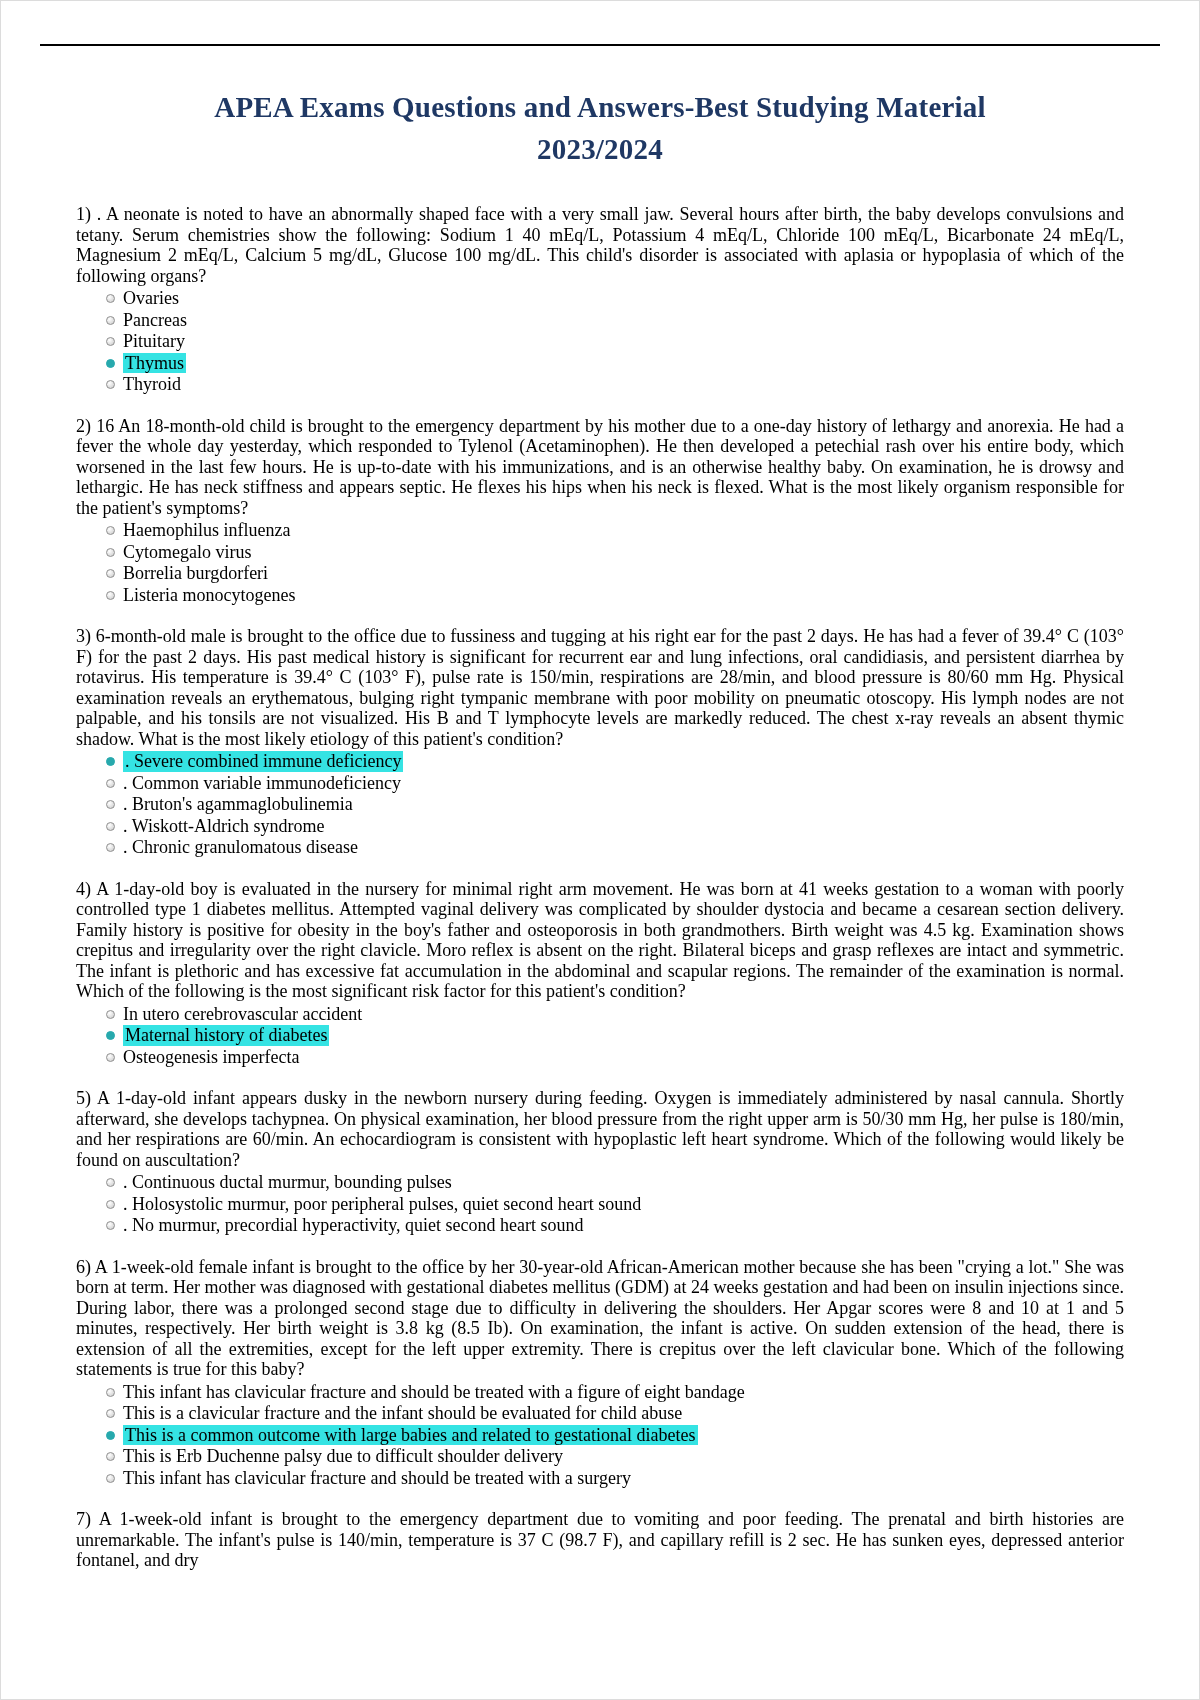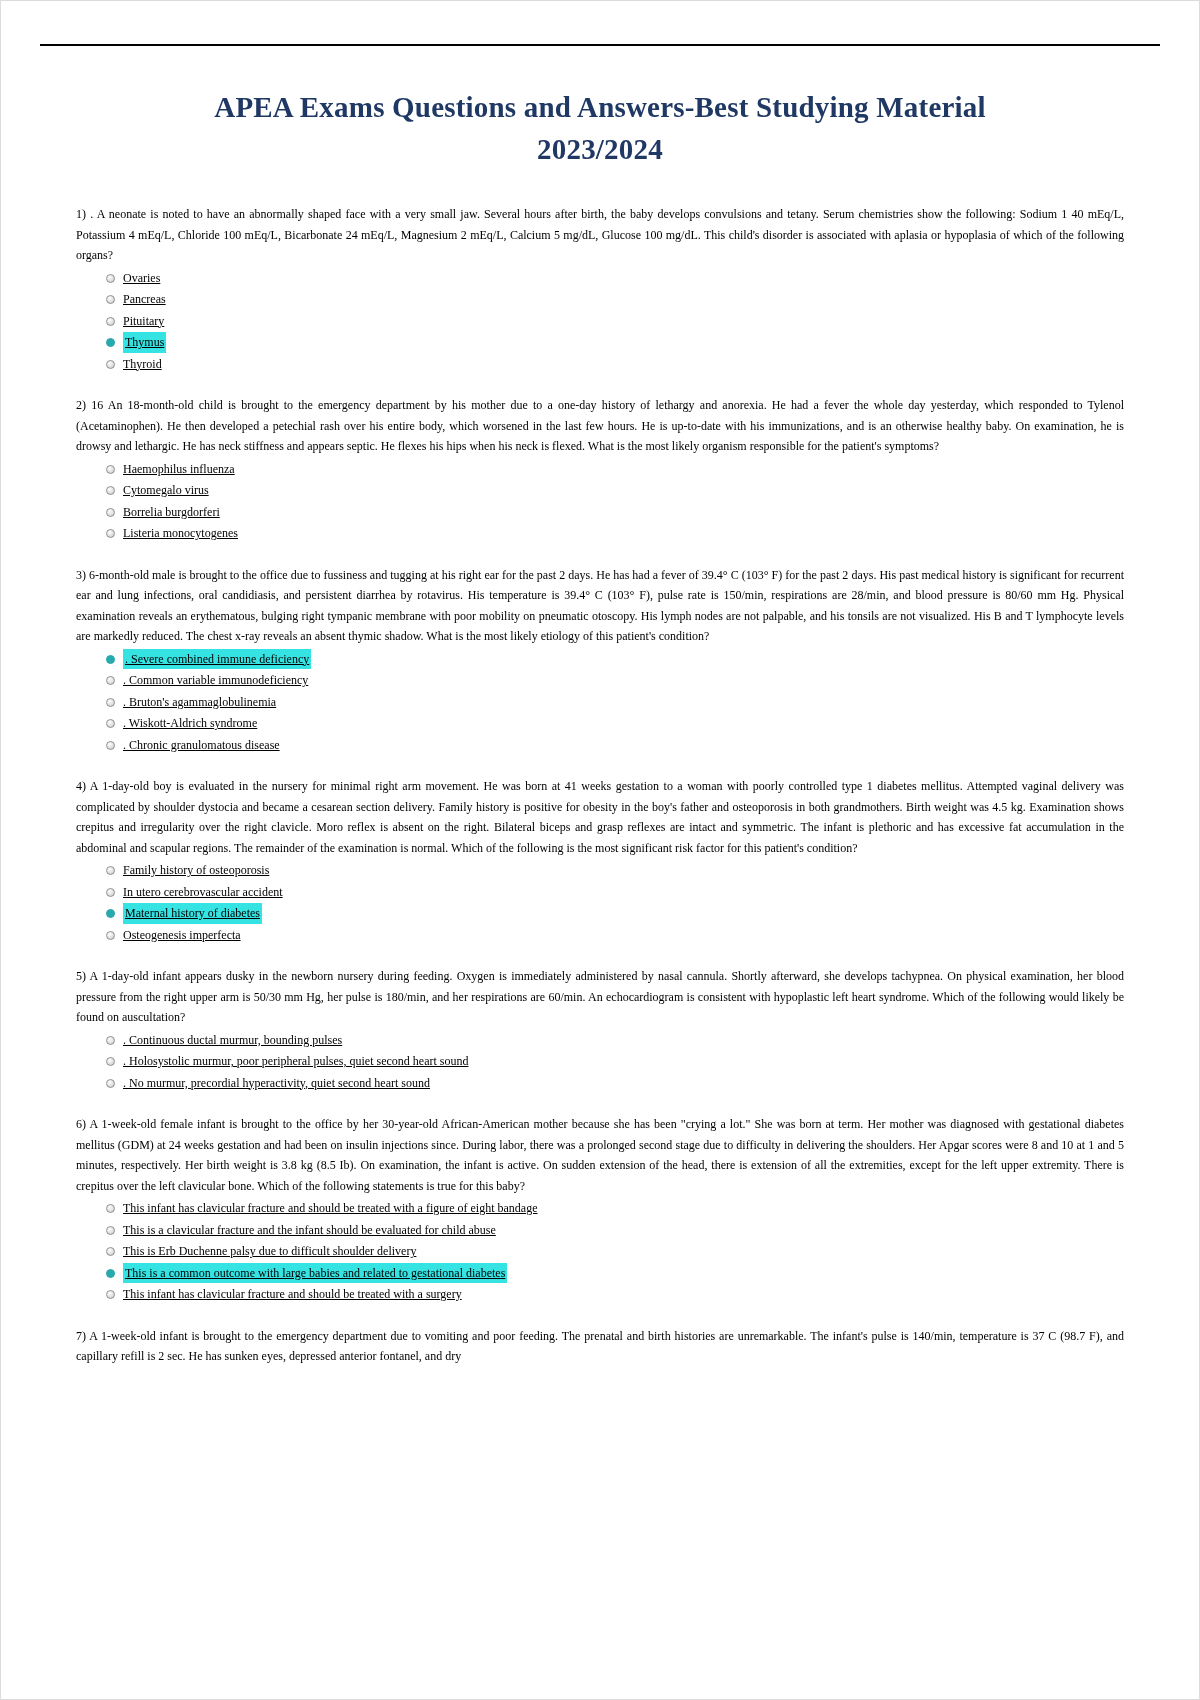--- a/index.html
+++ b/index.html
@@ -26,27 +26,27 @@
     margin: 86px 90px 0 90px;
     text-align: center;
     font-size: 29px;
     font-weight: bold;
     line-height: 1.45;
     color: var(--title-color, #1f3864);
     letter-spacing: 0.2px;
   }
   .content {
     margin: 34px 76px 0 76px;
-    font-size: 12px;
+    font-size: 18px;
     line-height: 20.5px;
     text-align: justify;
   }
   .question { margin-bottom: 21px; }
   .q-text { margin: 0 0 2px 0; text-align: justify; }
-  .options { margin: 0; text-decoration: underline; }
+  .options { margin: 0; }
   .option {
     display: flex;
     align-items: flex-start;
     padding-left: 30px;
     margin: 1px 0;
     line-height: 20.5px;
     cursor: default;
   }
   .radio {
     flex: 0 0 auto;
@@ -160,24 +160,20 @@
     <span class="radio"></span>
     <span class="option-label">. Chronic granulomatous disease</span>
   </div>
 </div>
   </section>
 
   <section class="question">
     <p class="q-text">4) A 1-day-old boy is evaluated in the nursery for minimal right arm movement. He was born at 41 weeks gestation to a woman with poorly controlled type 1 diabetes mellitus. Attempted vaginal delivery was complicated by shoulder dystocia and became a cesarean section delivery. Family history is positive for obesity in the boy's father and osteoporosis in both grandmothers. Birth weight was 4.5 kg. Examination shows crepitus and irregularity over the right clavicle. Moro reflex is absent on the right. Bilateral biceps and grasp reflexes are intact and symmetric. The infant is plethoric and has excessive fat accumulation in the abdominal and scapular regions. The remainder of the examination is normal. Which of the following is the most significant risk factor for this patient's condition?</p>
     <div class="options">
 
-  <div class="option">
-    <span class="radio"></span>
-    <span class="option-label">Family history of osteoporosis</span>
-  </div>
 
   <div class="option">
     <span class="radio"></span>
     <span class="option-label">In utero cerebrovascular accident</span>
   </div>
 
   <div class="option">
     <span class="radio selected"></span>
     <span class="option-label highlight">Maternal history of diabetes</span>
   </div>
@@ -218,27 +214,27 @@
     <span class="radio"></span>
     <span class="option-label">This infant has clavicular fracture and should be treated with a figure of eight bandage</span>
   </div>
 
   <div class="option">
     <span class="radio"></span>
     <span class="option-label">This is a clavicular fracture and the infant should be evaluated for child abuse</span>
   </div>
 
   <div class="option">
+    <span class="radio selected"></span>
+    <span class="option-label highlight">This is a common outcome with large babies and related to gestational diabetes</span>
+  </div>
+
+  <div class="option">
     <span class="radio"></span>
     <span class="option-label">This is Erb Duchenne palsy due to difficult shoulder delivery</span>
-  </div>
-
-  <div class="option">
-    <span class="radio selected"></span>
-    <span class="option-label highlight">This is a common outcome with large babies and related to gestational diabetes</span>
   </div>
 
   <div class="option">
     <span class="radio"></span>
     <span class="option-label">This infant has clavicular fracture and should be treated with a surgery</span>
   </div>
 </div>
   </section>
 
   <section class="question">

